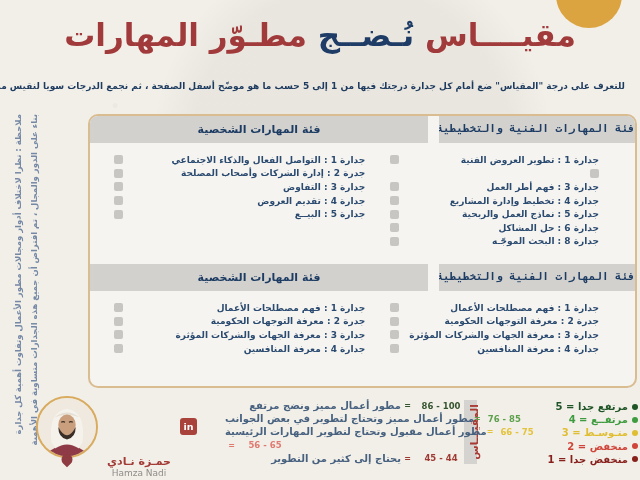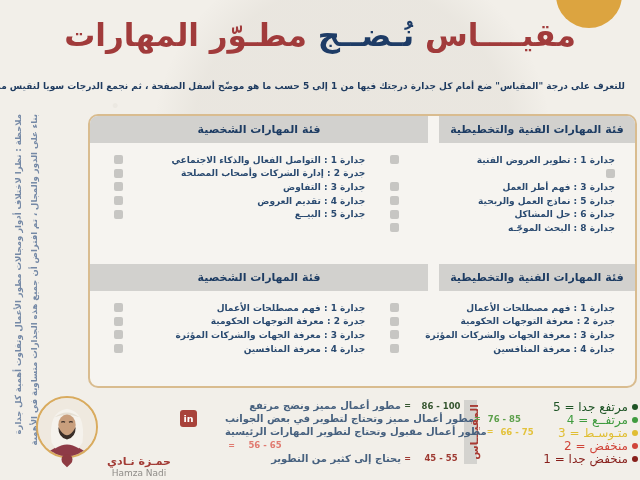--- a/index.html
+++ b/index.html
@@ -30,28 +30,28 @@
   .side-note { position:absolute; left:-112px; top:237px; width:282px; height:36px;
     transform:rotate(-90deg); direction:rtl; text-align:center;
     font-size:8.5px; font-weight:bold; color:#7589a6; line-height:1.85; white-space:nowrap; }
 
   .card { position:absolute; left:88px; top:114px; width:549px; height:274px;
     background:#f6f4f0; border:2px solid #d9bc8f; border-radius:10px; overflow:hidden; }
 
   .section-header { display:flex; direction:rtl; height:27px; }
   .band { background:#d2d1ce; color:#1d3c63; font-weight:bold; font-size:11px;
     line-height:27px; text-align:center; white-space:nowrap; overflow:hidden; }
-  .band.technical { width:36%; }
+  .band.technical { width:36%;font-family:Liberation Mono, monospace; }
   .band-gap { width:11px; }
   .band.personal { flex:1; }
 
   .section-body { display:flex; direction:rtl; padding-top:10px; }
   .section-body.first { height:121px; }
   .col { display:flex; flex-direction:column;padding-left:8px; }
-  .col.technical { width:46%; padding-left:6px; padding-right:0; }
+  .col.technical { width:46%; padding-left:6px; padding-right:16px; }
   .col.technical .skill-row { padding-right:20px; }
   .col.personal { flex:1; }
   .col.personal .skill-row { padding-right:19px; padding-left:16px; }
 
   .skill-row { display:flex; direction:rtl; justify-content:space-between;
     align-items:center; height:13.6px; }
   .skill-label { font-size:9px; font-weight:bold; color:#2a4a70; white-space:nowrap; }
   .score-box { width:9px; height:9px; background:#c7c6c3; border-radius:2px; flex:0 0 auto; }
 
   .scale-wrap { position:absolute; left:225px; top:399px; width:254px; height:67px; }
@@ -63,35 +63,35 @@
   .scale-range { width:40px; text-align:center; font-size:8.5px; font-weight:bold;
     direction:ltr; white-space:nowrap;margin-left:7px; }
   .scale-bar { position:absolute; right:2px; top:1px; width:13px; height:64px; background:#d4d3cf; }
   .scale-vlabel { position:absolute; left:217px; top:26px; width:64px; height:14px;
     transform:rotate(-90deg); direction:rtl; text-align:center; line-height:14px;
     font-size:10.5px; font-weight:bold; color:#a83a33; letter-spacing:1px; white-space:nowrap; }
 
   .ratings { position:absolute; left:544px; top:400px; width:94px; }
   .rating-row { display:flex; direction:rtl; align-items:center; height:13.2px; gap:4px; }
   .rating-dot { width:6px; height:6px; border-radius:50%; flex:0 0 auto; }
-  .rating-label { font-size:12px; font-weight:normal; white-space:nowrap; }
+  .rating-label { font-size:10px; font-weight:bold; white-space:nowrap; }
 
   .author { position:absolute; left:36px; top:396px; display:flex; align-items:flex-start; gap:9px; }
   .avatar-wrap { position:relative; width:62px; height:62px; }
   .avatar { width:62px; height:62px; border-radius:50%; border:2px solid #d9ab5e;
     overflow:hidden; background:#efe8dc; }
   .avatar svg { display:block; width:100%; height:100%; }
   .avatar-drop { position:absolute; bottom:-7px; left:50%; width:11px; height:11px;
     background:#8e3b42; border-radius:50% 50% 0 50%; transform:translateX(-50%) rotate(45deg); }
   .author-names { text-align:center; margin-top:27px; }
   .name-ar { font-size:11px; font-weight:bold; color:#a23b35; white-space:nowrap;margin-top:32px; }
   .name-en { font-size:9px; color:#8f8c88; white-space:nowrap; }
   .linkedin { width:17px; height:17px; background:#a8423a; border-radius:3px; color:#ffffff;
     font-size:9.5px; font-weight:bold; display:flex; align-items:center; justify-content:center;
-    margin-top:14px; cursor:pointer; }
+    margin-top:22px; cursor:pointer; }
 </style>
 </head>
 <body>
 
 <div class="page">
 
   <div class="gold-circle"></div>
 
   <div class="title">
     <span class="red">مقيــــاس</span>
@@ -124,20 +124,24 @@
 
           <div class="skill-row">
             <span class="score-box"></span>
           </div>
 
           <div class="skill-row">
             <span class="skill-label">جدارة 3 : فهم أطر العمل</span>
             <span class="score-box"></span>
           </div>
 
+          <div class="skill-row">
+            <span class="skill-label">جدارة 4 : تخطيط وإدارة المشاريع</span>
+            <span class="score-box"></span>
+          </div>
 
           <div class="skill-row">
             <span class="skill-label">جدارة 5 : نماذج العمل والربحية</span>
             <span class="score-box"></span>
           </div>
 
           <div class="skill-row">
             <span class="skill-label">جدارة 6 : حل المشاكل</span>
             <span class="score-box"></span>
           </div>
@@ -255,21 +259,21 @@
         </div>
 
         <div class="scale-row">
           <span class="scale-eq" style="color: rgb(224, 122, 112);">=</span>
           <span class="scale-range" style="color: rgb(224, 122, 112);">56 - 65</span>
         </div>
 
         <div class="scale-row">
           <span class="scale-desc">يحتاج إلى كثير من التطوير</span>
           <span class="scale-eq" style="color: rgb(158, 58, 50);">=</span>
-          <span class="scale-range" style="color: rgb(158, 58, 50);">45 - 55</span>
+          <span class="scale-range" style="color: rgb(158, 58, 50);">45 - 44</span>
         </div>
       </div>
   </div>
 
   <div class="ratings">
 
       <div class="rating-row">
         <span class="rating-dot" style="background: rgb(31, 84, 38);"></span>
         <span class="rating-label" style="color: rgb(31, 84, 38);">مرتفع جدا = 5</span>
       </div>

